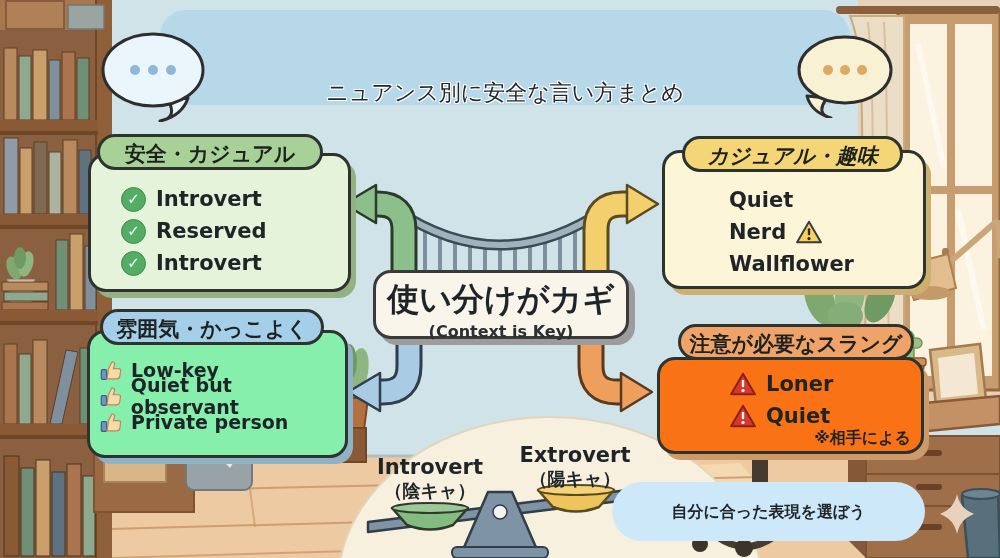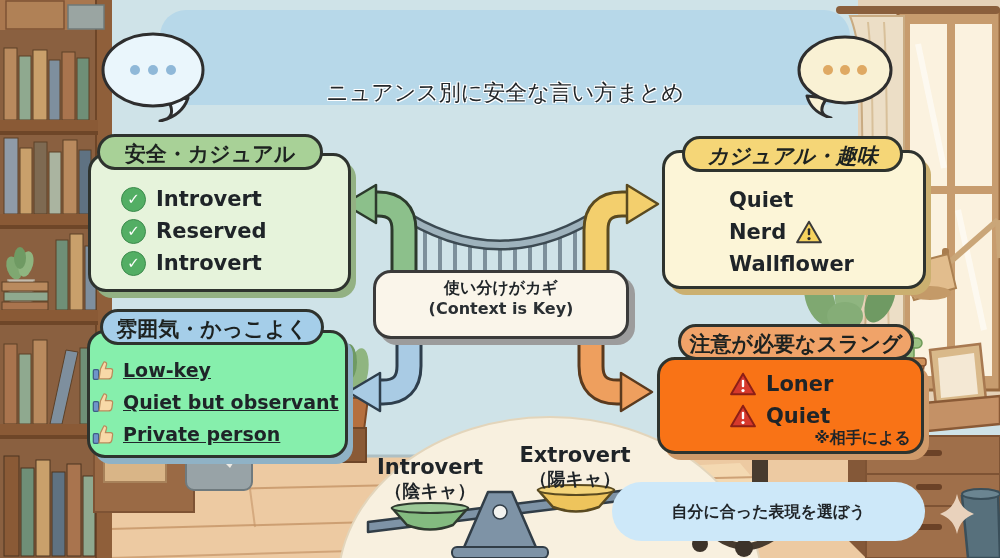--- a/index.html
+++ b/index.html
@@ -31,32 +31,32 @@
   .card-slang{left:657px;top:357px;width:261px;height:91px;background:#f97316;box-shadow:6px 7px 0 -1px #cf9a6a;}
   .pill{position:absolute;border:3px solid #2e332e;border-radius:22px;height:36px;line-height:34px;
         text-align:center;font-weight:700;font-size:21px;color:#1d2220;box-sizing:border-box;z-index:4;}
   .pill-safe{left:6px;top:-22px;width:226px;background:#a8d197;}
   .pill-cool{left:10px;top:-24px;width:224px;background:#a5cee9;}
   .pill-casual{left:17px;top:-17px;width:221px;background:#f5d677;font-style:italic;}
   .pill-slang{left:18px;top:-36px;width:236px;background:#f0a369;}
   .rows{position:absolute;display:flex;flex-direction:column;}
   .row{display:flex;align-items:center;gap:10px;height:24px;font-weight:700;font-size:21px;color:#1f2428;}
   .rows-safe{left:30px;top:31px;gap:8px;}
-  .rows-cool{left:2px;top:25px;gap:8px;font-size:19px;text-decoration:underline;}
+  .rows-cool{left:10px;top:25px;gap:2px;font-size:19px;}
   .rows-cool .row{font-size:19px;gap:8px;}
   .rows-casual{left:64px;top:35px;gap:8px;}
   .rows-slang{left:70px;top:12px;gap:8px;}
   .check{width:23px;height:23px;border-radius:50%;background:#53ae64;color:#fff;font-size:15px;font-weight:700;
          display:flex;align-items:center;justify-content:center;flex:0 0 auto;border:1px solid #3c8a4c;}
   .note{position:absolute;right:10px;bottom:2px;font-size:16px;font-weight:700;color:#1f2428;}
 
   
   .center-box{position:absolute;left:373px;top:270px;width:250px;height:63px;background:#faf5ea;
         border:3px solid #3a3a3a;border-radius:18px;box-shadow:6px 6px 0 #9c9c9c;z-index:3;text-align:center;}
-  .center-jp{font-size:16px;font-weight:700;margin-top:5px;color:#1f2428;}
+  .center-jp{font-size:32px;font-weight:700;margin-top:5px;color:#1f2428;}
   .center-en{font-size:16px;font-weight:700;color:#2a2f33;}
 
   
   .scale-label{position:absolute;width:150px;text-align:center;z-index:4;font-weight:700;color:#1f2428;}
   .sl-en{font-size:21px;} .sl-jp{font-size:18px;}
 
   
   .footer-bubble{position:absolute;left:612px;top:482px;width:313px;height:59px;border-radius:30px;
         background:#cde8f9;z-index:4;text-align:center;line-height:59px;font-size:16px;font-weight:700;color:#1f2428;}
 </style>

